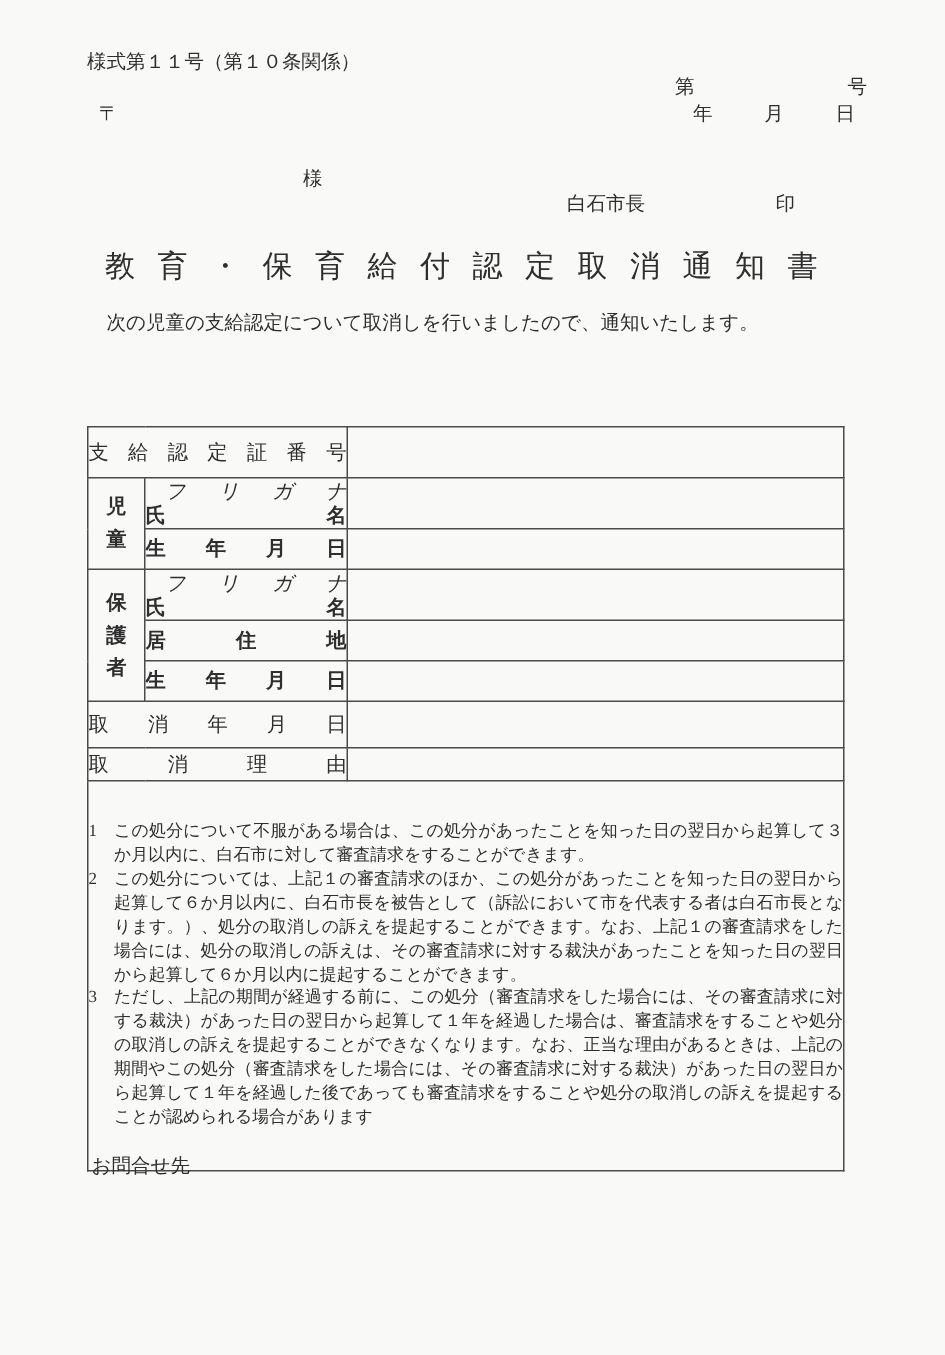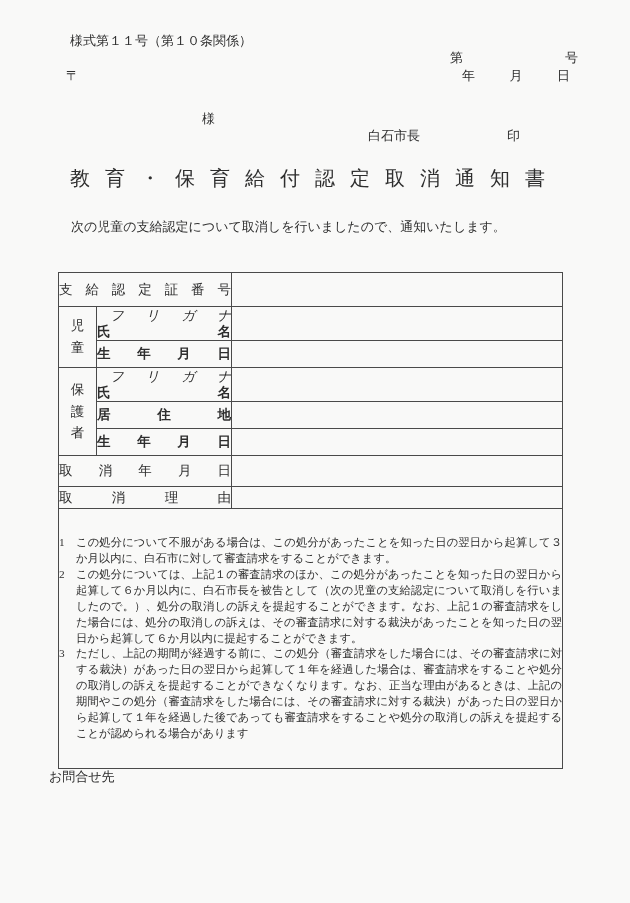--- a/index.html
+++ b/index.html
@@ -6,57 +6,58 @@
   body{
     width:630px;height:903px;
     background:#f9f9f8;
     color:#2e2e2e;
     font-family:"Liberation Serif","DejaVu Serif",serif;
     position:relative;
     overflow:hidden;
   }
   .abs{position:absolute;}
   .small{font-size:13px;line-height:16px;}
-  .form-number{left:70px;top:33px;}
+  .form-number{left:58px;top:33px;}
   .doc-number-row{left:450px;top:50px;width:128px;display:flex;justify-content:space-between;}
   .postal{left:66px;top:68px;}
   .date-row{left:462px;top:68px;width:108px;display:flex;justify-content:space-between;}
   .recipient{left:202px;top:111px;}
-  .mayor-row{left:368px;top:128px;width:152px;display:flex;justify-content:space-between;text-align:center;}
+  .mayor-row{left:378px;top:128px;width:152px;display:flex;justify-content:space-between;text-align:center;}
   .doc-title{
     left:0;top:165px;width:630px;
     text-align:center;
     font-size:20px;line-height:26px;
     letter-spacing:15px;
     white-space:nowrap;
   }
-  .intro{left:58px;top:218px;font-size:13px;line-height:17px;}
+  .intro{left:58px;top:206px;font-size:13px;line-height:17px;}
 
   table.form{
-    position:absolute;left:58px;top:272px;
+    position:absolute;left:58px;top:284px;
     width:504px;
     border-collapse:collapse;
     table-layout:fixed;
     font-size:13.5px;
   }
   table.form td{
     border:1px solid #4a4a4a;
     padding:0;
     vertical-align:middle;
     overflow:hidden;
   }
   col.c-grp{width:38px;}
   col.c-sub{width:135px;}
   col.c-val{width:331px;}
   .h34{height:34px;} .h27{height:27px;font-weight:bold;} .h31{height:31px;} .h22{height:22px;margin-left:36px;}
   td.grp{text-align:center;}
   td.grp .vstack{
     width:1em;margin:0 auto;
     word-break:break-all;line-height:1.6;
     text-align:left;
+    font-weight:bold;
   }
   .jline{
     text-align:justify;
     -moz-text-align-last:justify;
     text-align-last:justify;
   }
   td.sub{padding:0 13px 0 10px;}
   td.sub .furigana-line{padding-left:13px;line-height:16px;font-style:italic;}
   td.sub .name-line{line-height:16px;font-weight:bold;}
   td.lbl-cert{padding:0 13px 0 16px;}
@@ -69,21 +70,21 @@
     font-size:11.3px;
     line-height:15.9px;
   }
   .note-item{display:flex;}
   .note-num{flex:0 0 17px;}
   .note-text{
     flex:1;
     text-align:justify;
     text-justify:inter-ideograph;
   }
-  .contact{left:49px;top:769px;}
+  .contact{left:61px;top:769px;}
 </style>
 </head>
 <body>
 
 <div class="abs small form-number">様式第１１号（第１０条関係）</div>
 
 <div class="abs small doc-number-row">
   <span>第</span>
   <span>号</span>
 </div>
@@ -159,21 +160,21 @@
     <td class="val"></td>
   </tr>
   <tr>
     <td colspan="3" class="notes-cell">
       <div class="note-item">
         <span class="note-num">1</span>
         <span class="note-text">この処分について不服がある場合は、この処分があったことを知った日の翌日から起算して３か月以内に、白石市に対して審査請求をすることができます。</span>
       </div>
       <div class="note-item">
         <span class="note-num">2</span>
-        <span class="note-text">この処分については、上記１の審査請求のほか、この処分があったことを知った日の翌日から起算して６か月以内に、白石市長を被告として（次の児童の支給認定について取消しを行いましたので。）、処分の取消しの訴えを提起することができます。なお、上記１の審査請求をした場合には、処分の取消しの訴えは、その審査請求に対する裁決があったことを知った日の翌日から起算して６か月以内に提起することができます。</span>
+        <span class="note-text">この処分については、上記１の審査請求のほか、この処分があったことを知った日の翌日から起算して６か月以内に、白石市長を被告として（訴訟において市を代表する者は白石市長となります。）、処分の取消しの訴えを提起することができます。なお、上記１の審査請求をした場合には、処分の取消しの訴えは、その審査請求に対する裁決があったことを知った日の翌日から起算して６か月以内に提起することができます。</span>
       </div>
       <div class="note-item">
         <span class="note-num">3</span>
         <span class="note-text">ただし、上記の期間が経過する前に、この処分（審査請求をした場合には、その審査請求に対する裁決）があった日の翌日から起算して１年を経過した場合は、審査請求をすることや処分の取消しの訴えを提起することができなくなります。なお、正当な理由があるときは、上記の期間やこの処分（審査請求をした場合には、その審査請求に対する裁決）があった日の翌日から起算して１年を経過した後であっても審査請求をすることや処分の取消しの訴えを提起することが認められる場合があります</span>
       </div>
     </td>
   </tr>
 </tbody>
   </table>
 

